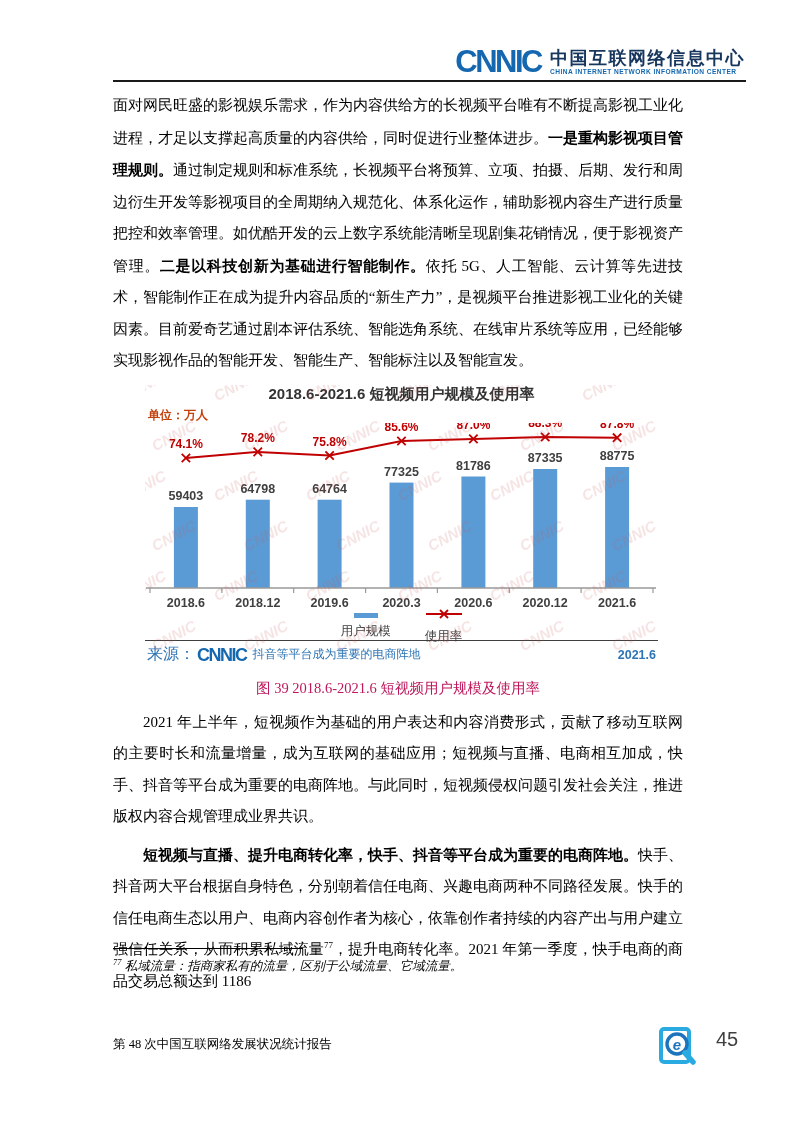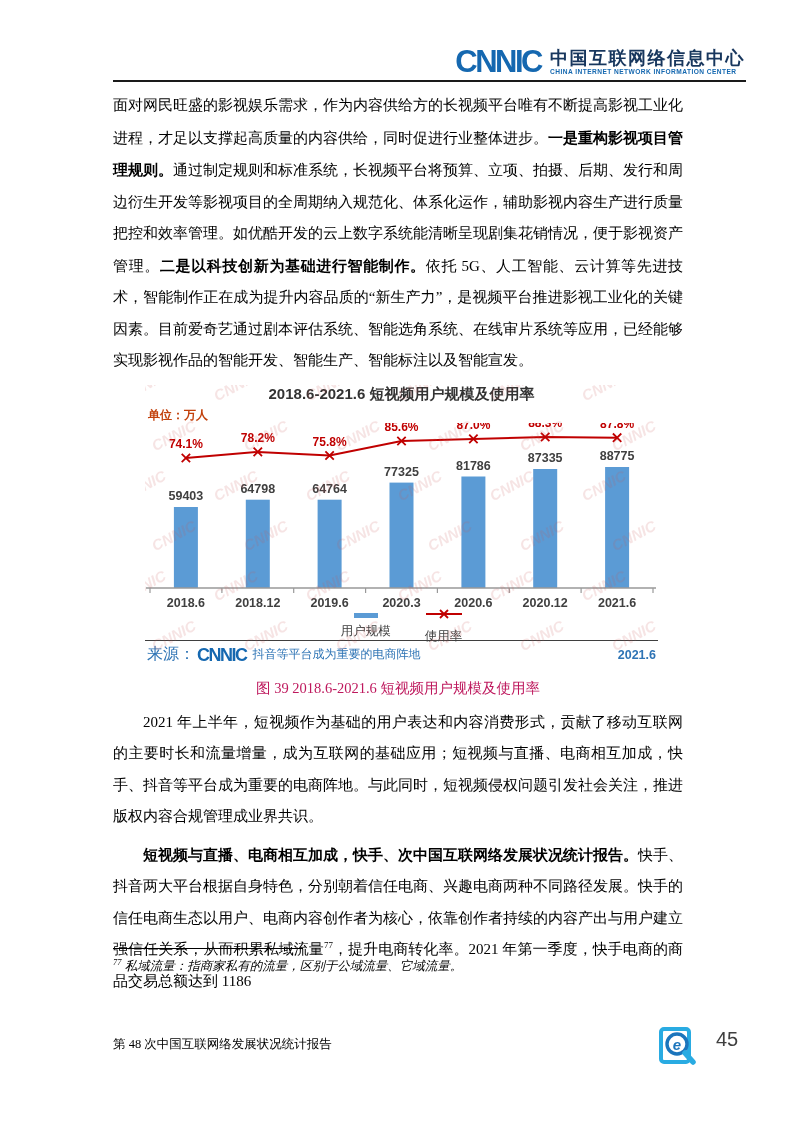--- a/index.html
+++ b/index.html
@@ -189,21 +189,21 @@
         <span class="src-prefix">来源：</span>
         <span class="src-logo">CNNIC</span>
         <span class="src-text">抖音等平台成为重要的电商阵地</span>
         <span class="src-date">2021.6</span>
       </div>
     </figure>
 
     <div class="fig-caption">图 39  2018.6-2021.6 短视频用户规模及使用率</div>
 
     <p class="body-para"><span>2021 年上半年，短视频作为基础的用户表达和内容消费形式，贡献了移动互联网的主要时长和流量增量，成为互联网的基础应用；短视频与直播、电商相互加成，快手、抖音等平台成为重要的电商阵地。与此同时，短视频侵权问题引发社会关注，推进版权内容合规管理成业界共识。</span></p>
-    <p class="body-para"><span class="seg-bold">短视频与直播、电商相互加成，快手、次中国互联网络发展状况统计报告。</span><span>快手、抖音两大平台根据自身特色，分别朝着信任电商、兴趣电商两种不同路径发展。快手的信任电商生态以用户、电商内容创作者为核心，依靠创作者持续的内容产出与用户建立强信任关系，从而积累私域流量</span><sup>77</sup><span>，提升电商转化率。2021 年第一季度，快手电商的商品交易总额达到 1186</span></p>
+    <p class="body-para"><span class="seg-bold">短视频与直播、提升电商转化率，快手、抖音等平台成为重要的电商阵地。</span><span>快手、抖音两大平台根据自身特色，分别朝着信任电商、兴趣电商两种不同路径发展。快手的信任电商生态以用户、电商内容创作者为核心，依靠创作者持续的内容产出与用户建立强信任关系，从而积累私域流量</span><sup>77</sup><span>，提升电商转化率。2021 年第一季度，快手电商的商品交易总额达到 1186</span></p>
   </main>
 
   <div class="footnote-area">
     <div class="fn-rule"></div>
     <div class="fn-text"><sup>77</sup><span> 私域流量：指商家私有的流量，区别于公域流量、它域流量。</span></div>
   </div>
 
   <footer>
     <div class="ft-title">第 48 次中国互联网络发展状况统计报告</div>
     <div class="ft-logo">

